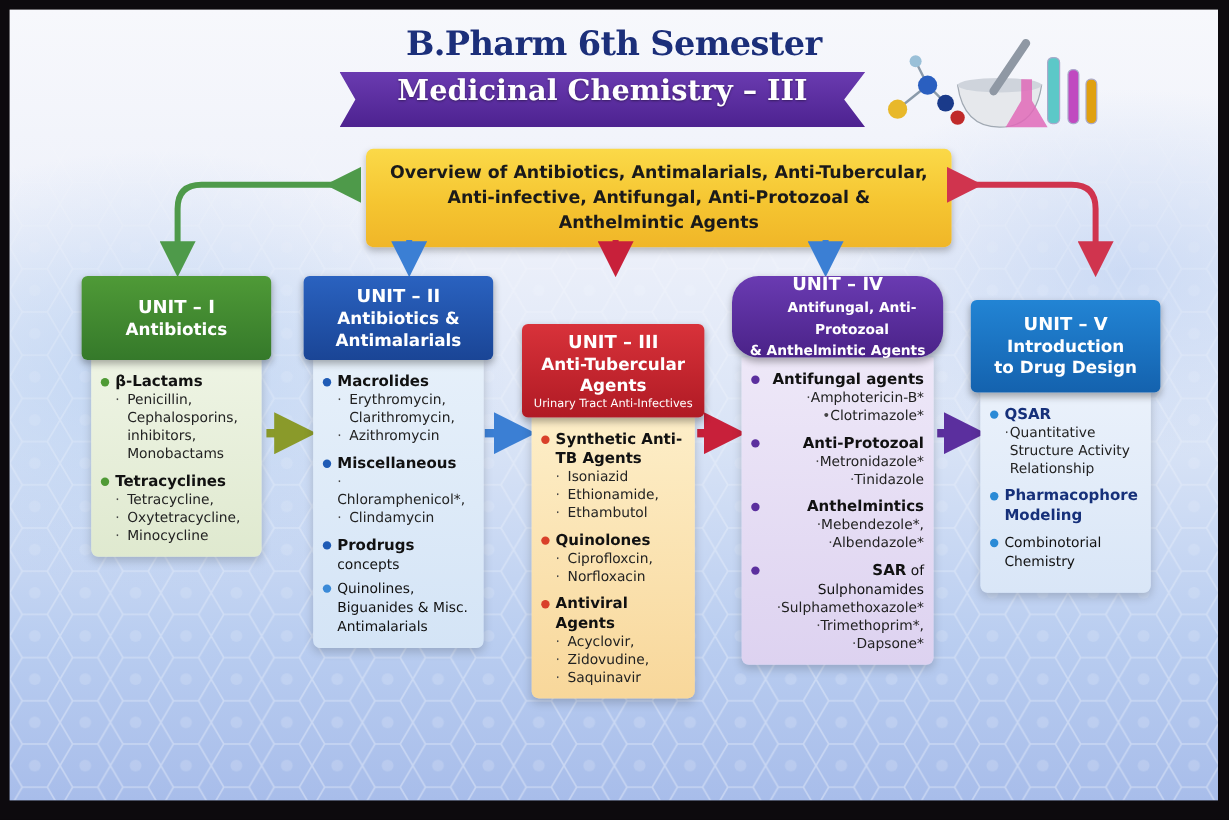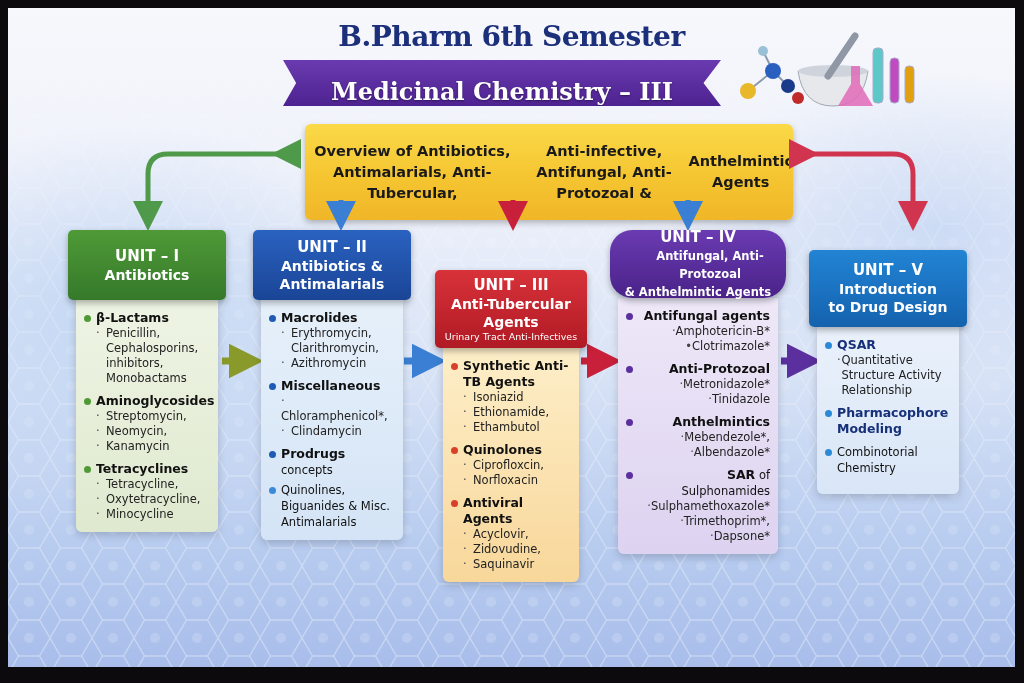--- a/index.html
+++ b/index.html
@@ -5,26 +5,26 @@
   html,body{margin:0;padding:0;}
   body{width:1024px;height:683px;background:#0d0a0e;position:relative;overflow:hidden;font-family:"DejaVu Sans","Liberation Sans",sans-serif;}
   .board{position:absolute;left:8px;top:8px;width:1007px;height:659px;overflow:hidden;
     background:
       radial-gradient(ellipse 420px 260px at 120px 300px, rgba(170,200,240,0.55), rgba(255,255,255,0) 70%),
       radial-gradient(ellipse 380px 220px at 930px 220px, rgba(175,200,240,0.5), rgba(255,255,255,0) 70%),
       linear-gradient(180deg,#f7f8fc 0%,#eef1fa 28%,#d8e3f6 55%,#b9cdf0 80%,#a8bdea 100%);}
   .hexbg{position:absolute;left:0;top:0;width:100%;height:100%;opacity:0.35;pointer-events:none;}
   .title{position:absolute;left:0;width:1007px;top:12px;text-align:center;font-family:"DejaVu Serif","Liberation Serif",serif;font-weight:bold;font-size:28px;color:#1c2f7a;letter-spacing:-0.5px;}
   .ribbon{position:absolute;left:275px;top:52px;width:438px;height:46px;background:linear-gradient(180deg,#6a3bb0,#4d2290);
-    clip-path:polygon(0 0,100% 0,96% 50%,100% 100%,0 100%,3% 50%);display:flex;align-items:flex-end;justify-content:center;}
+    clip-path:polygon(0 0,100% 0,96% 50%,100% 100%,0 100%,3% 50%);display:flex;align-items:flex-start;justify-content:center;}
   .ribbon span{font-family:"DejaVu Serif","Liberation Serif",serif;font-weight:bold;font-size:24px;color:#fff;text-shadow:0 1px 2px rgba(0,0,0,0.4);}
   .lab{position:absolute;left:725px;top:18px;width:200px;height:85px;}
-  .overview{position:absolute;left:297px;top:116px;width:488px;height:96px;border-radius:6px;
+  .overview{position:absolute;left:297px;top:116px;width:488px;height:82px;border-radius:6px;
     background:linear-gradient(180deg,#fbd948,#f5c531 55%,#f0b628);box-shadow:0 3px 6px rgba(0,0,0,0.25);
-    display:flex;flex-direction:row;align-items:center;justify-content:center;}
+    display:flex;flex-direction:column;align-items:center;justify-content:center;}
   .overview div{font-family:"DejaVu Sans",sans-serif;font-weight:bold;font-size:14.5px;color:#1a1a1a;line-height:21px;text-align:center;}
   .arrows{position:absolute;left:0;top:0;width:1007px;height:659px;pointer-events:none;}
   .unit{position:absolute;}
   .unit .head{position:relative;border-radius:5px;color:#fff;text-align:center;font-weight:bold;box-shadow:0 3px 6px rgba(0,0,0,0.3);
     display:flex;flex-direction:column;justify-content:center;z-index:2;}
   .unit .head .u{font-size:15px;line-height:19px;}
   .unit .head .t{font-size:14px;line-height:18px;}
   .unit .head .s{font-size:9.5px;line-height:12px;font-weight:normal;}
   .unit .body{position:relative;margin:0 8px;border-radius:0 0 6px 6px;padding:10px 8px 10px 8px;box-shadow:0 3px 8px rgba(0,0,0,0.18);z-index:1;}
   .grp{margin-bottom:7px;}
@@ -137,26 +137,20 @@
       <div class="t">Antibiotics</div>
     </div>
     <div class="body" style="background:linear-gradient(180deg,#eef4e4,#dfe9cf);">
       <div class="grp">
         <div class="gh"><span class="dot" style="background:#4f9a35"></span><span>β-Lactams</span></div>
         <div class="it"><span class="bul">·</span><span>Penicillin,</span></div>
         <div class="cont">Cephalosporins,</div>
         <div class="cont">inhibitors,</div>
         <div class="cont">Monobactams</div>
       </div>
-      <div class="grp">
-        <div class="gh"><span class="dot" style="background:#4f9a35"></span><span>Aminoglycosides</span></div>
-        <div class="it"><span class="bul">·</span><span>Streptomycin,</span></div>
-        <div class="it"><span class="bul">·</span><span>Neomycin,</span></div>
-        <div class="it"><span class="bul">·</span><span>Kanamycin</span></div>
-      </div>
       <div class="grp" style="margin-bottom:0">
         <div class="gh"><span class="dot" style="background:#4f9a35"></span><span>Tetracyclines</span></div>
         <div class="it"><span class="bul">·</span><span>Tetracycline,</span></div>
         <div class="it"><span class="bul">·</span><span>Oxytetracycline,</span></div>
         <div class="it"><span class="bul">·</span><span>Minocycline</span></div>
       </div>
     </div>
   </div>
 
   <div class="unit" style="left:245px;top:222px;width:158px;">

